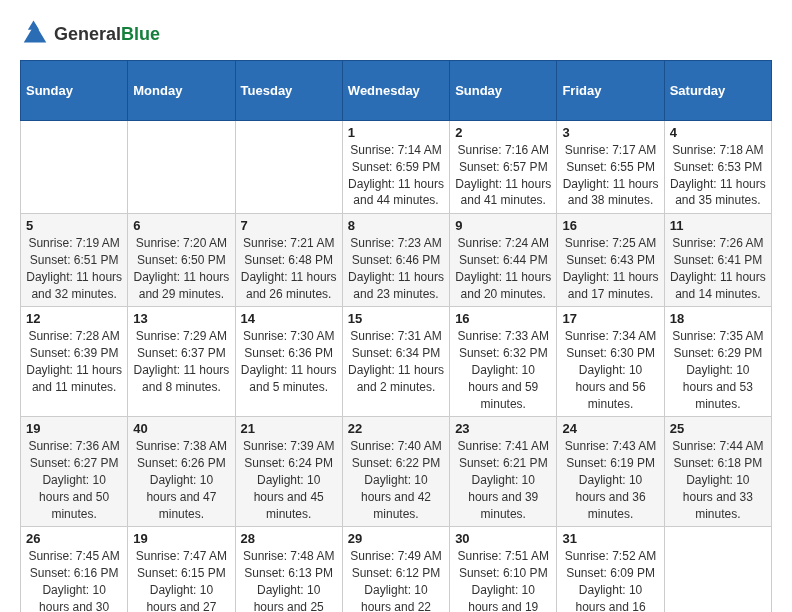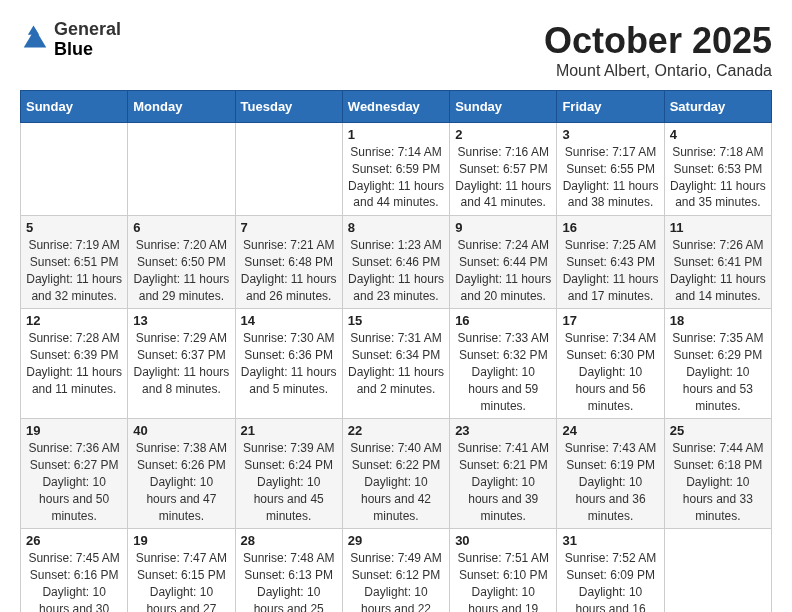--- a/index.html
+++ b/index.html
@@ -15,27 +15,27 @@
       justify-content: space-between;
       align-items: flex-start;
       margin-bottom: 10px;
     }
     .logo {
       display: flex;
       align-items: center;
     }
     .logo-text {
       display: flex;
-      flex-direction: column;
+      flex-direction: row;
       font-size: 18px;
       font-weight: bold;
       line-height: 1.1;
     }
     .logo-general { color: #333; }
-    .logo-blue { color: #000000; }
+    .logo-blue { color: #15803d; }
     .logo-icon {
       width: 30px;
       height: 30px;
       margin-right: 4px;
     }
     .title-block {
       text-align: right;
     }
     .month-title {
       font-size: 36px;
@@ -49,21 +49,21 @@
     .calendar {
       width: 100%;
       border-collapse: collapse;
       border: 1px solid #ccc;
     }
     .calendar th {
       background-color: #2a6db5;
       color: #fff;
       font-size: 13px;
       font-weight: bold;
-      padding: 8px 5px;
+      padding: 22px 5px;
       text-align: left;
       border: 1px solid #1a5090;
     }
     .calendar td {
       vertical-align: top;
       border: 1px solid #ccc;
       padding: 4px 5px;
       width: 106px;
       min-height: 80px;
       font-size: 11px;
@@ -96,24 +96,20 @@
   <div class="logo">
     <svg class="logo-icon" viewBox="0 0 40 40">
       <polygon points="20,5 35,30 5,30" fill="#2a6db5"></polygon>
       <polygon points="20,5 35,30 5,30" fill="#2a6db5" transform="translate(8,-2) scale(0.5)"></polygon>
     </svg>
     <div class="logo-text">
       <span class="logo-general">General</span>
       <span class="logo-blue">Blue</span>
     </div>
   </div>
-  <div class="title-block">
-    <div class="month-title">October 2025</div>
-    <div class="location">Mount Albert, Ontario, Canada</div>
-  </div>
 </div>
 
 <table class="calendar">
   <thead>
     <tr>
     <th>Sunday</th>
         <th>Monday</th>
         <th>Tuesday</th>
         <th>Wednesday</th>
         <th>Sunday</th>
@@ -165,21 +161,21 @@
 Daylight: 11 hours and 29 minutes.</div>
         </td>
         <td>
           <div class="day-num">7</div>
           <div class="day-info">Sunrise: 7:21 AM
 Sunset: 6:48 PM
 Daylight: 11 hours and 26 minutes.</div>
         </td>
         <td>
           <div class="day-num">8</div>
-          <div class="day-info">Sunrise: 1:23 AM
+          <div class="day-info">Sunrise: 7:23 AM
 Sunset: 6:46 PM
 Daylight: 11 hours and 23 minutes.</div>
         </td>
         <td>
           <div class="day-num">9</div>
           <div class="day-info">Sunrise: 7:24 AM
 Sunset: 6:44 PM
 Daylight: 11 hours and 20 minutes.</div>
         </td>
         <td>

